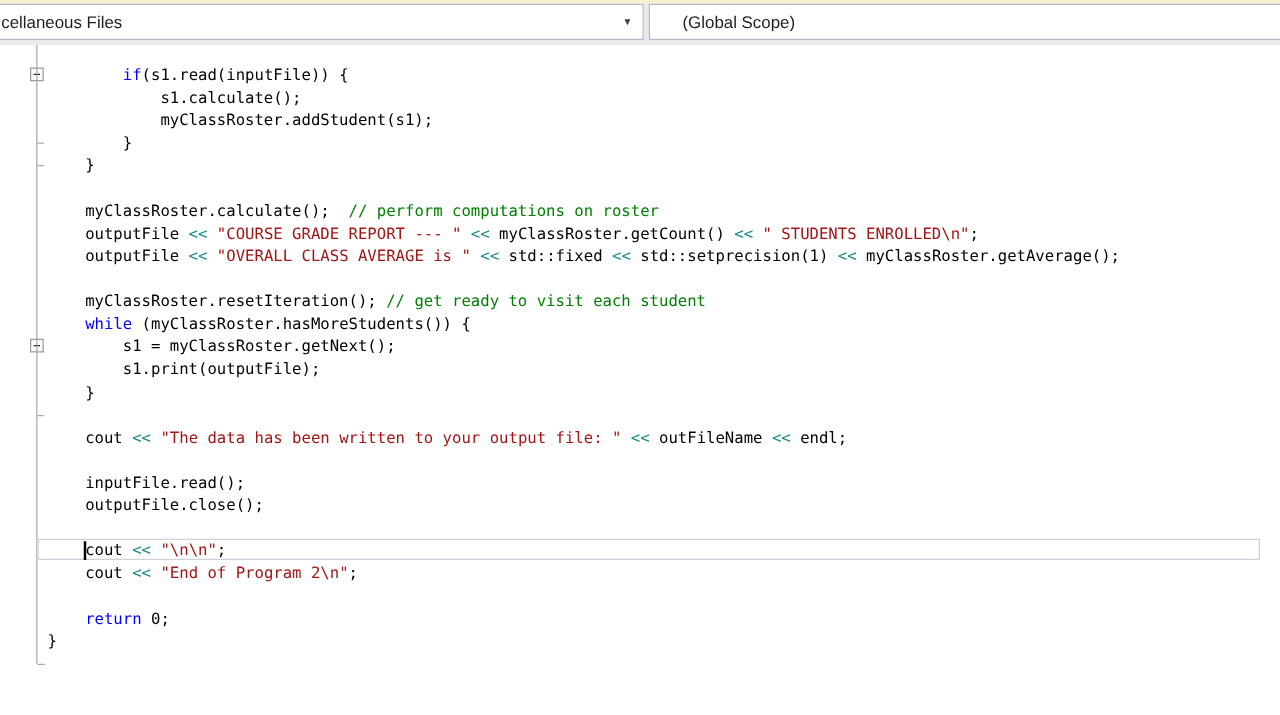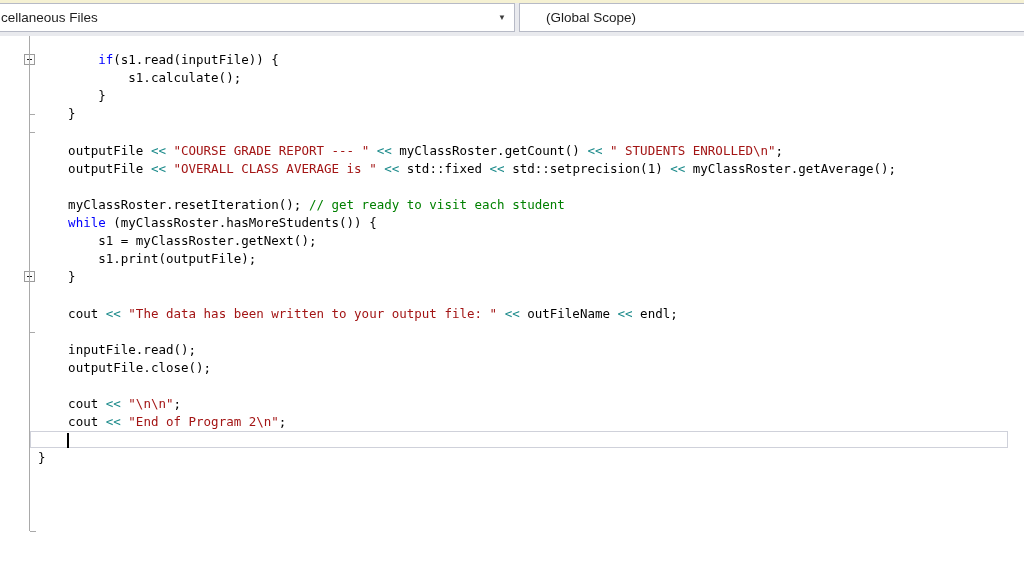--- a/index.html
+++ b/index.html
@@ -68,36 +68,39 @@
         <span class="minus"></span>
       </div>
       <div class="fold-hline" style="left: 30px; top: 295.65px; width: 5px;"></div>
       <div class="fold-vline" style="left: 29px; top: 0px; height: 494.86px;"></div>
       <div class="fold-hline" style="left: 30px; top: 494.86px; width: 6px;"></div>
     </div>
   <div class="current-line" id="currentLine" style="top: 394.81px;"></div>
   <div class="code" id="codeArea">
       <div class="code-line"><span class="tok-p">        </span><span class="tok-k">if</span><span class="tok-p">(s1.read(inputFile)) {</span></div>
       <div class="code-line"><span class="tok-p">            s1.calculate();</span></div>
+      <div class="code-line"><span class="tok-p">            myClassRoster.addStudent(s1);</span></div>
       <div class="code-line"><span class="tok-p">        }</span></div>
       <div class="code-line"><span class="tok-p">    }</span></div>
       <div class="code-line"></div>
+      <div class="code-line"><span class="tok-p">    myClassRoster.calculate();  </span><span class="tok-c">// perform computations on roster</span></div>
       <div class="code-line"><span class="tok-p">    outputFile </span><span class="tok-o">&lt;&lt;</span><span class="tok-p"> </span><span class="tok-s">"COURSE GRADE REPORT --- "</span><span class="tok-p"> </span><span class="tok-o">&lt;&lt;</span><span class="tok-p"> myClassRoster.getCount() </span><span class="tok-o">&lt;&lt;</span><span class="tok-p"> </span><span class="tok-s">" STUDENTS ENROLLED\n"</span><span class="tok-p">;</span></div>
       <div class="code-line"><span class="tok-p">    outputFile </span><span class="tok-o">&lt;&lt;</span><span class="tok-p"> </span><span class="tok-s">"OVERALL CLASS AVERAGE is "</span><span class="tok-p"> </span><span class="tok-o">&lt;&lt;</span><span class="tok-p"> std::fixed </span><span class="tok-o">&lt;&lt;</span><span class="tok-p"> std::setprecision(1) </span><span class="tok-o">&lt;&lt;</span><span class="tok-p"> myClassRoster.getAverage();</span></div>
       <div class="code-line"></div>
       <div class="code-line"><span class="tok-p">    myClassRoster.resetIteration(); </span><span class="tok-c">// get ready to visit each student</span></div>
       <div class="code-line"><span class="tok-p">    </span><span class="tok-k">while</span><span class="tok-p"> (myClassRoster.hasMoreStudents()) {</span></div>
       <div class="code-line"><span class="tok-p">        s1 = myClassRoster.getNext();</span></div>
       <div class="code-line"><span class="tok-p">        s1.print(outputFile);</span></div>
       <div class="code-line"><span class="tok-p">    }</span></div>
       <div class="code-line"></div>
       <div class="code-line"><span class="tok-p">    cout </span><span class="tok-o">&lt;&lt;</span><span class="tok-p"> </span><span class="tok-s">"The data has been written to your output file: "</span><span class="tok-p"> </span><span class="tok-o">&lt;&lt;</span><span class="tok-p"> outFileName </span><span class="tok-o">&lt;&lt;</span><span class="tok-p"> endl;</span></div>
       <div class="code-line"></div>
       <div class="code-line"><span class="tok-p">    inputFile.read();</span></div>
       <div class="code-line"><span class="tok-p">    outputFile.close();</span></div>
       <div class="code-line"><span class="tok-p">    </span></div>
       <div class="code-line"><span class="tok-p">    cout </span><span class="tok-o">&lt;&lt;</span><span class="tok-p"> </span><span class="tok-s">"\n\n"</span><span class="tok-p">;</span></div>
       <div class="code-line"><span class="tok-p">    cout </span><span class="tok-o">&lt;&lt;</span><span class="tok-p"> </span><span class="tok-s">"End of Program 2\n"</span><span class="tok-p">;</span></div>
       <div class="code-line"></div>
+      <div class="code-line"><span class="tok-p">    </span><span class="tok-k">return</span><span class="tok-p"> 0;</span></div>
       <div class="code-line"><span class="tok-p">}</span></div>
     </div>
   <div class="caret" id="caret" style="left: 67.08px; top: 396.81px;"></div>
 </div>
 
 </body></html>

